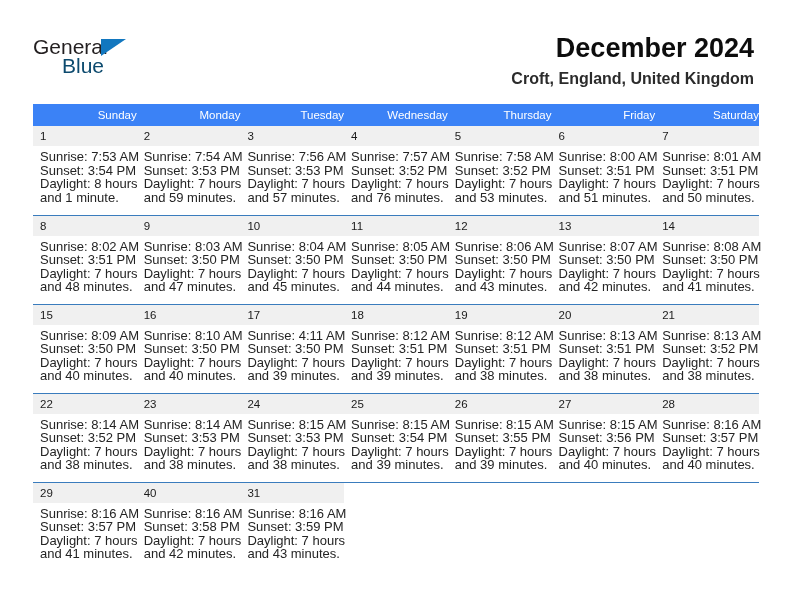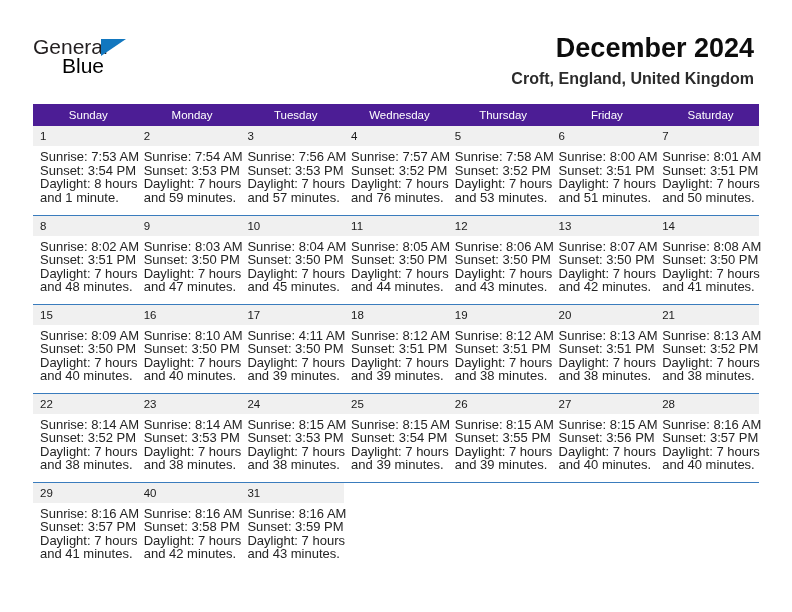--- a/index.html
+++ b/index.html
@@ -52,21 +52,21 @@
     width: 0;
     height: 0;
     border-left: 25px solid #1277bf;
     border-bottom: 17px solid transparent;
   }
   .brand-blue {
     position: absolute;
     left: 29px;
     top: 19px;
     font-size: 21px;
-    color: #000000;
+    color: #0c4a6e;
     line-height: 22px;
   }
 
   .title-block {
     position: absolute;
     right: 38px;
     top: 32px;
     text-align: right;
     font-weight: bold;
   }
@@ -90,25 +90,25 @@
     left: 33px;
     top: 104px;
     width: 726px;
   }
   table.cal {
     width: 726px;
     border-collapse: collapse;
     table-layout: fixed;
   }
   table.cal th {
-    background: #4c1d95;
+    background: #3b82f6;
     color: #ffffff;
     font-size: 11.5px;
     font-weight: normal;
-    text-align: center;
+    text-align: right;
     padding: 5px 0 5px 7px;
     height: 12px;
     border: none;
   }
   td.daycell {
     vertical-align: top;
     padding: 0;
     border: none;
     border-top: 1px solid #3a7cbd;
     height: 89px;

